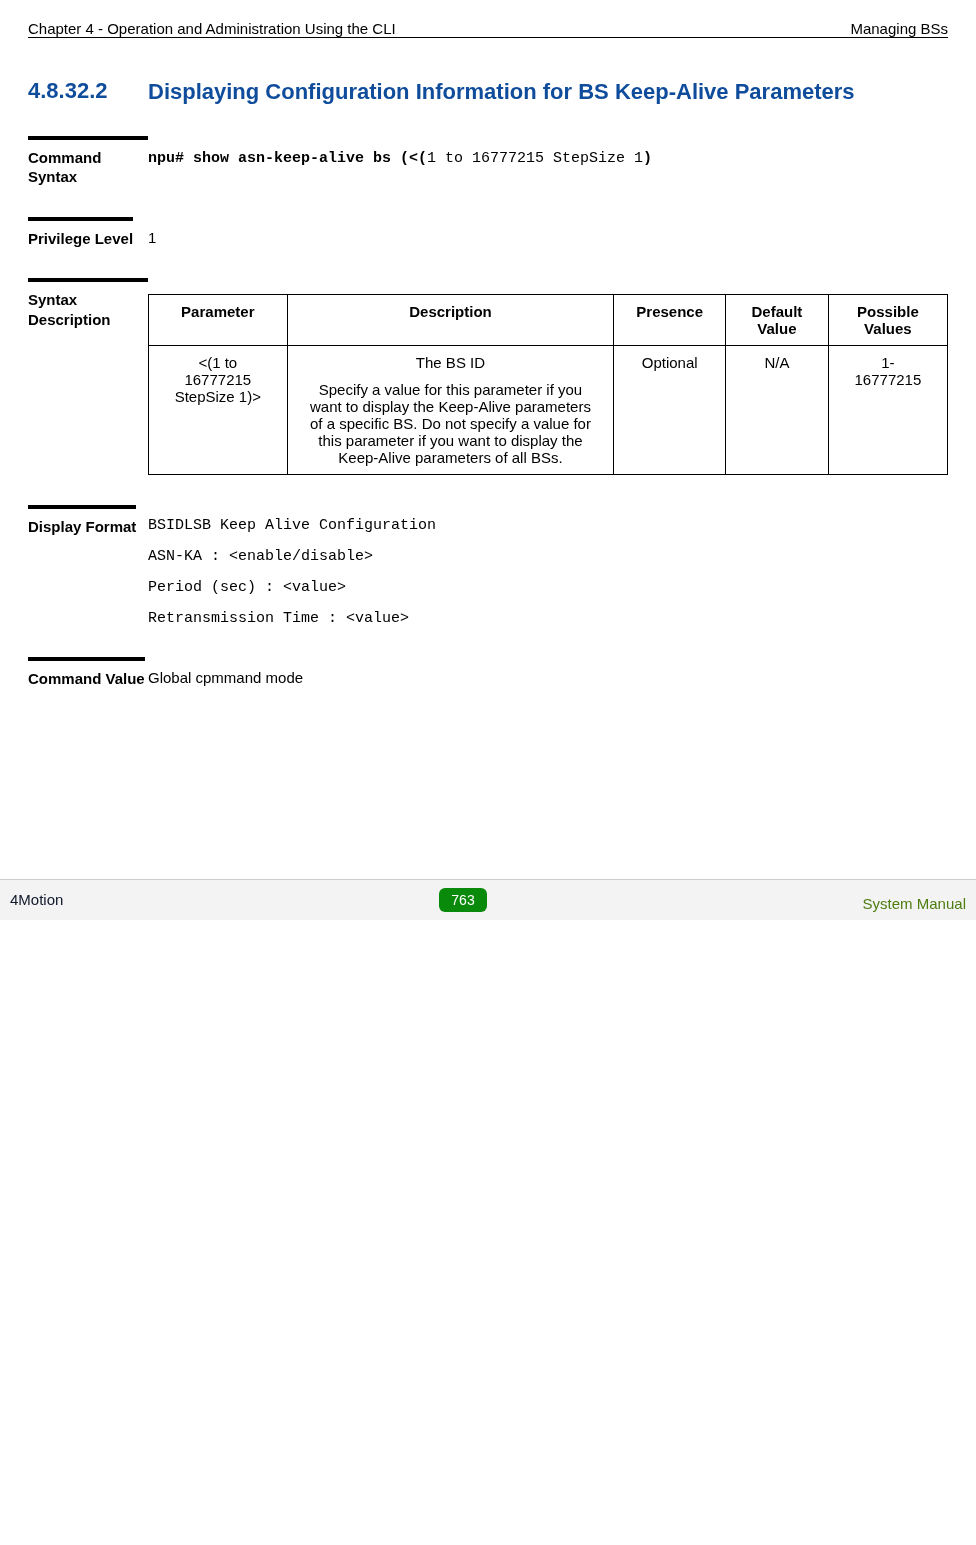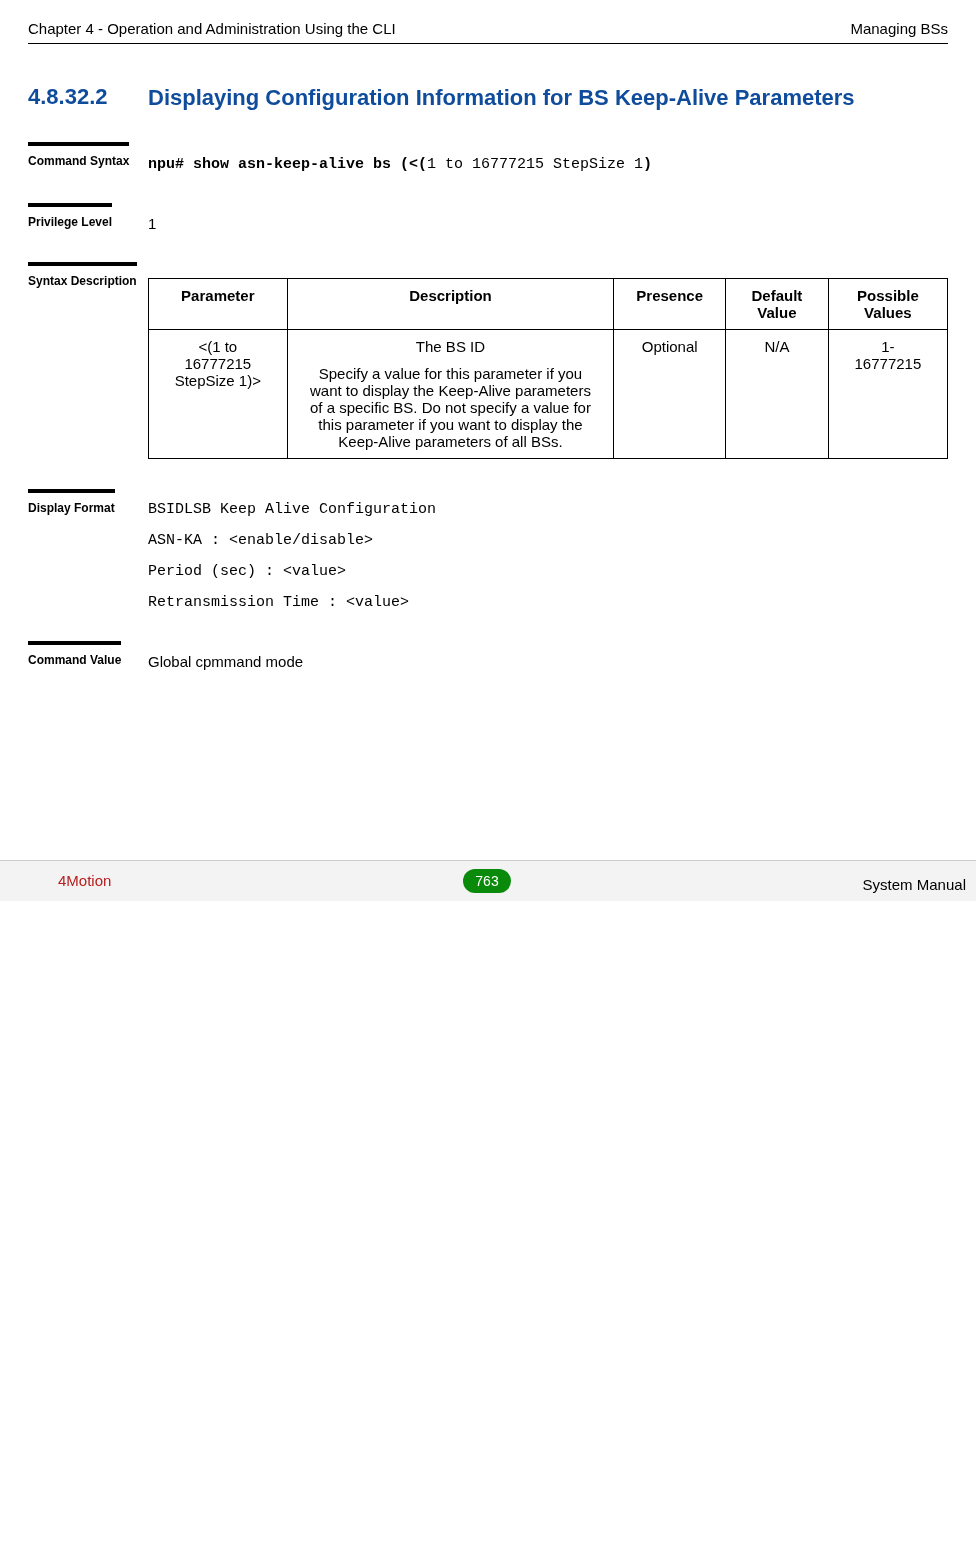--- a/index.html
+++ b/index.html
@@ -11,21 +11,20 @@
     width: 976px;
   }
   .page {
     padding: 20px 28px 10px 28px;
     box-sizing: border-box;
   }
   .top-header {
     display: flex;
     justify-content: space-between;
     font-size: 15px;
-    padding-bottom: 6px;
     border-bottom: 1px solid #000;
     margin-bottom: 40px;
   }
   .section-row {
     display: flex;
     margin-bottom: 20px;
   }
   .sec-num {
     color: #0f4c9c;
     font-size: 22px;
@@ -62,21 +61,21 @@
   .block-row {
     display: flex;
     align-items: flex-start;
   }
   .block-label-cell {
     width: 120px;
     flex-shrink: 0;
   }
   .block-label {
     font-weight: bold;
-    font-size: 12px;
+    font-size: 15px;
     border-top: 4px solid #000;
     padding-top: 8px;
     display: inline-block;
     line-height: 1.3;
   }
   .block-content {
     flex: 1;
     padding-top: 12px;
     font-size: 15px;
   }
@@ -102,26 +101,26 @@
   .footer {
     margin-top: 180px;
     border-top: 1px solid #ccc;
     background: #f3f3f3;
     padding: 8px 10px;
     display: flex;
     align-items: center;
     justify-content: space-between;
     font-size: 15px;
   }
-  .footer-left { color: #b91c1c; margin-left: 48px; }
-  .footer-right { color: #000000; margin-top: 7px; }
+  .footer-left { color: #0f172a; }
+  .footer-right { color: #4d7c0f; margin-top: 7px; }
   .page-pill {
     background: #0a8a0a;
     color: #fff;
-    border-radius: 12px;
+    border-radius: 6px;
     padding: 4px 12px;
     font-size: 14px;
   }
 </style>
 </head>
 <body>
 
 <div class="page">
 
   <div class="top-header">

